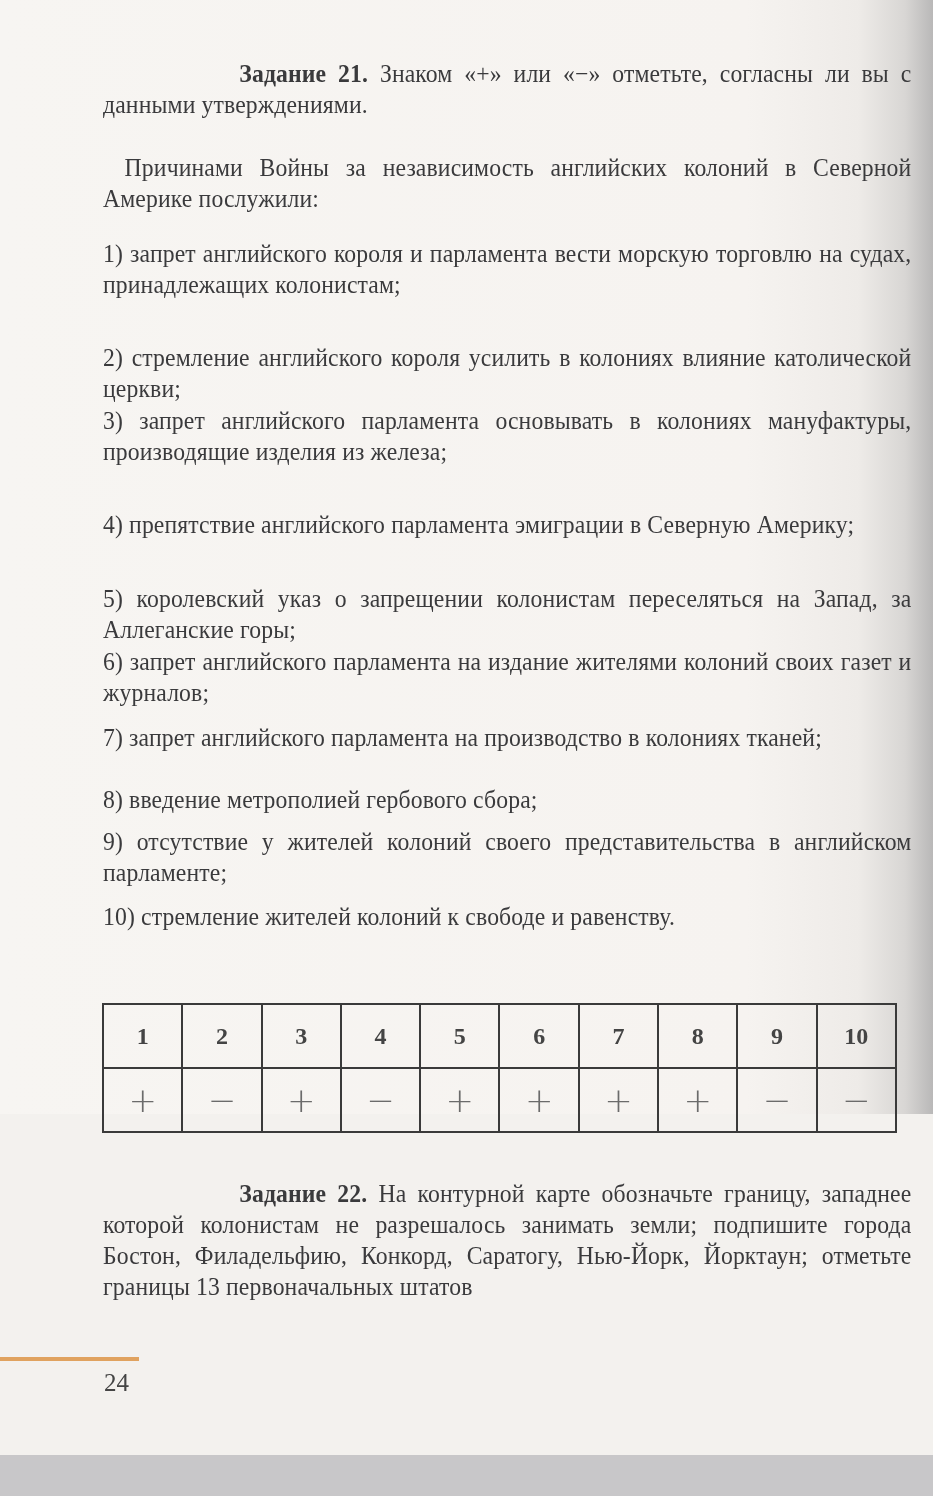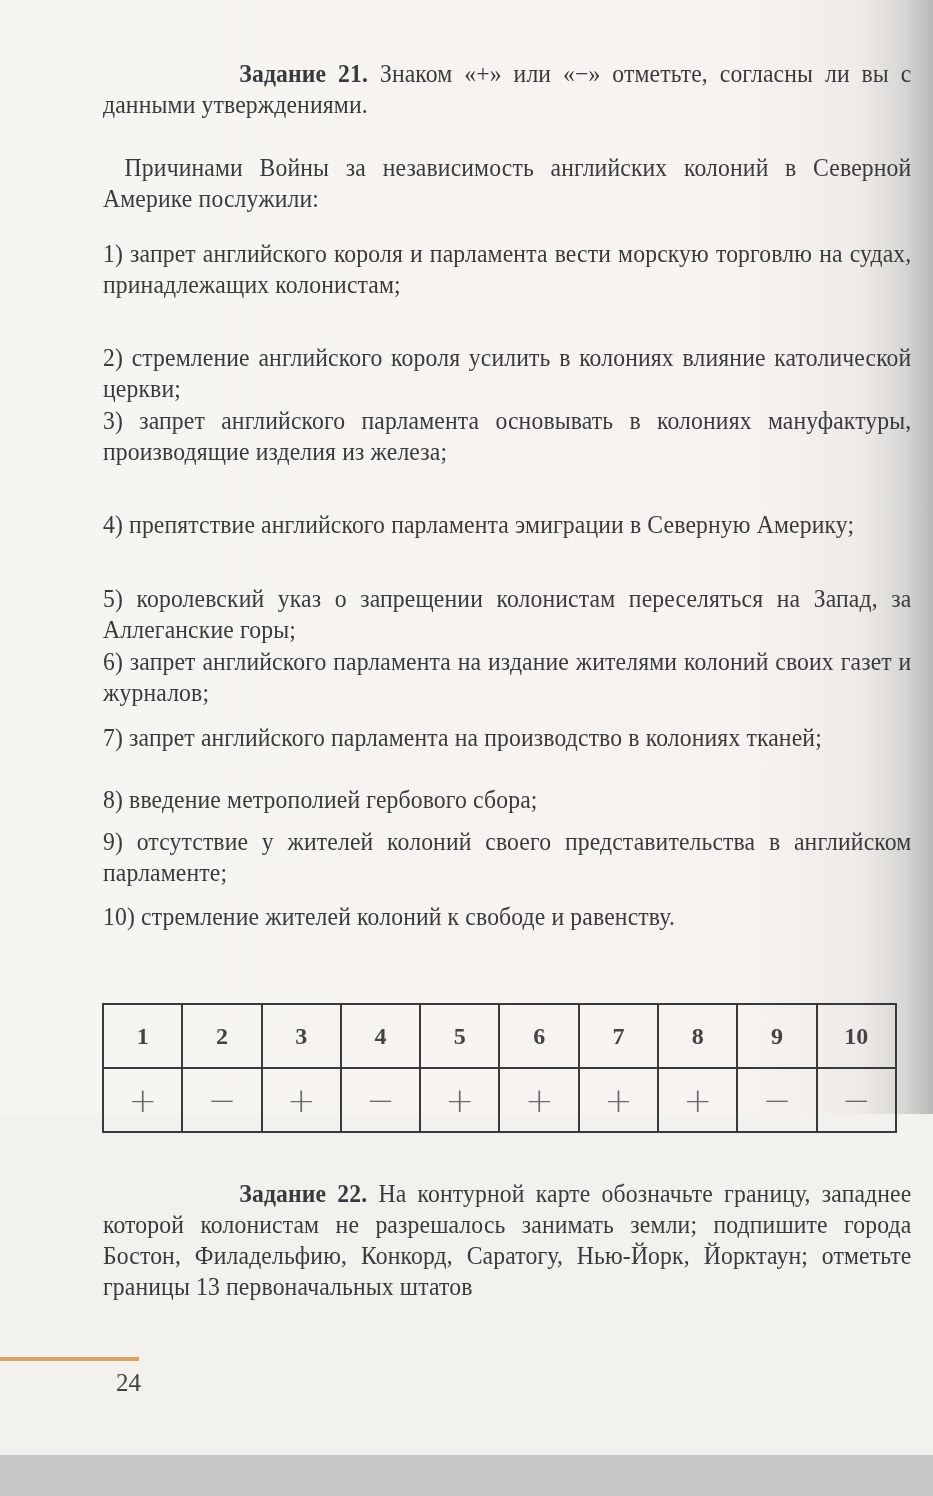--- a/index.html
+++ b/index.html
@@ -37,21 +37,20 @@
     font-family: "Liberation Serif", serif;
   }
   .answer-table tr.head td { height: 60px; font-weight: bold; font-size: 24px; color: #444; }
   .answer-table tr.vals td { height: 60px; font-size: 34px; color: #6b6b6b; font-family: "DejaVu Sans", sans-serif; font-weight: 200; }
   .orange-rule {
     position: absolute; left: 0; top: 1357px; width: 139px; height: 4px; background: #e0a25f;
   }
   .page-num {
     position: absolute; left: 104px; top: 1369px; font-size: 25px; color: #444;
     font-family: "Liberation Serif", serif;
-    margin-left: 12px;
   }
 </style>
 </head>
 <body>
 
 <div class="page">
 
   <div class="text-block wide" style="top:58px;">
     <p class="para indent"><span class="bold">Задание 21.</span><span> Знаком «+» или «−» отметьте, согласны ли вы с данными утверждениями.</span></p>
   </div>

